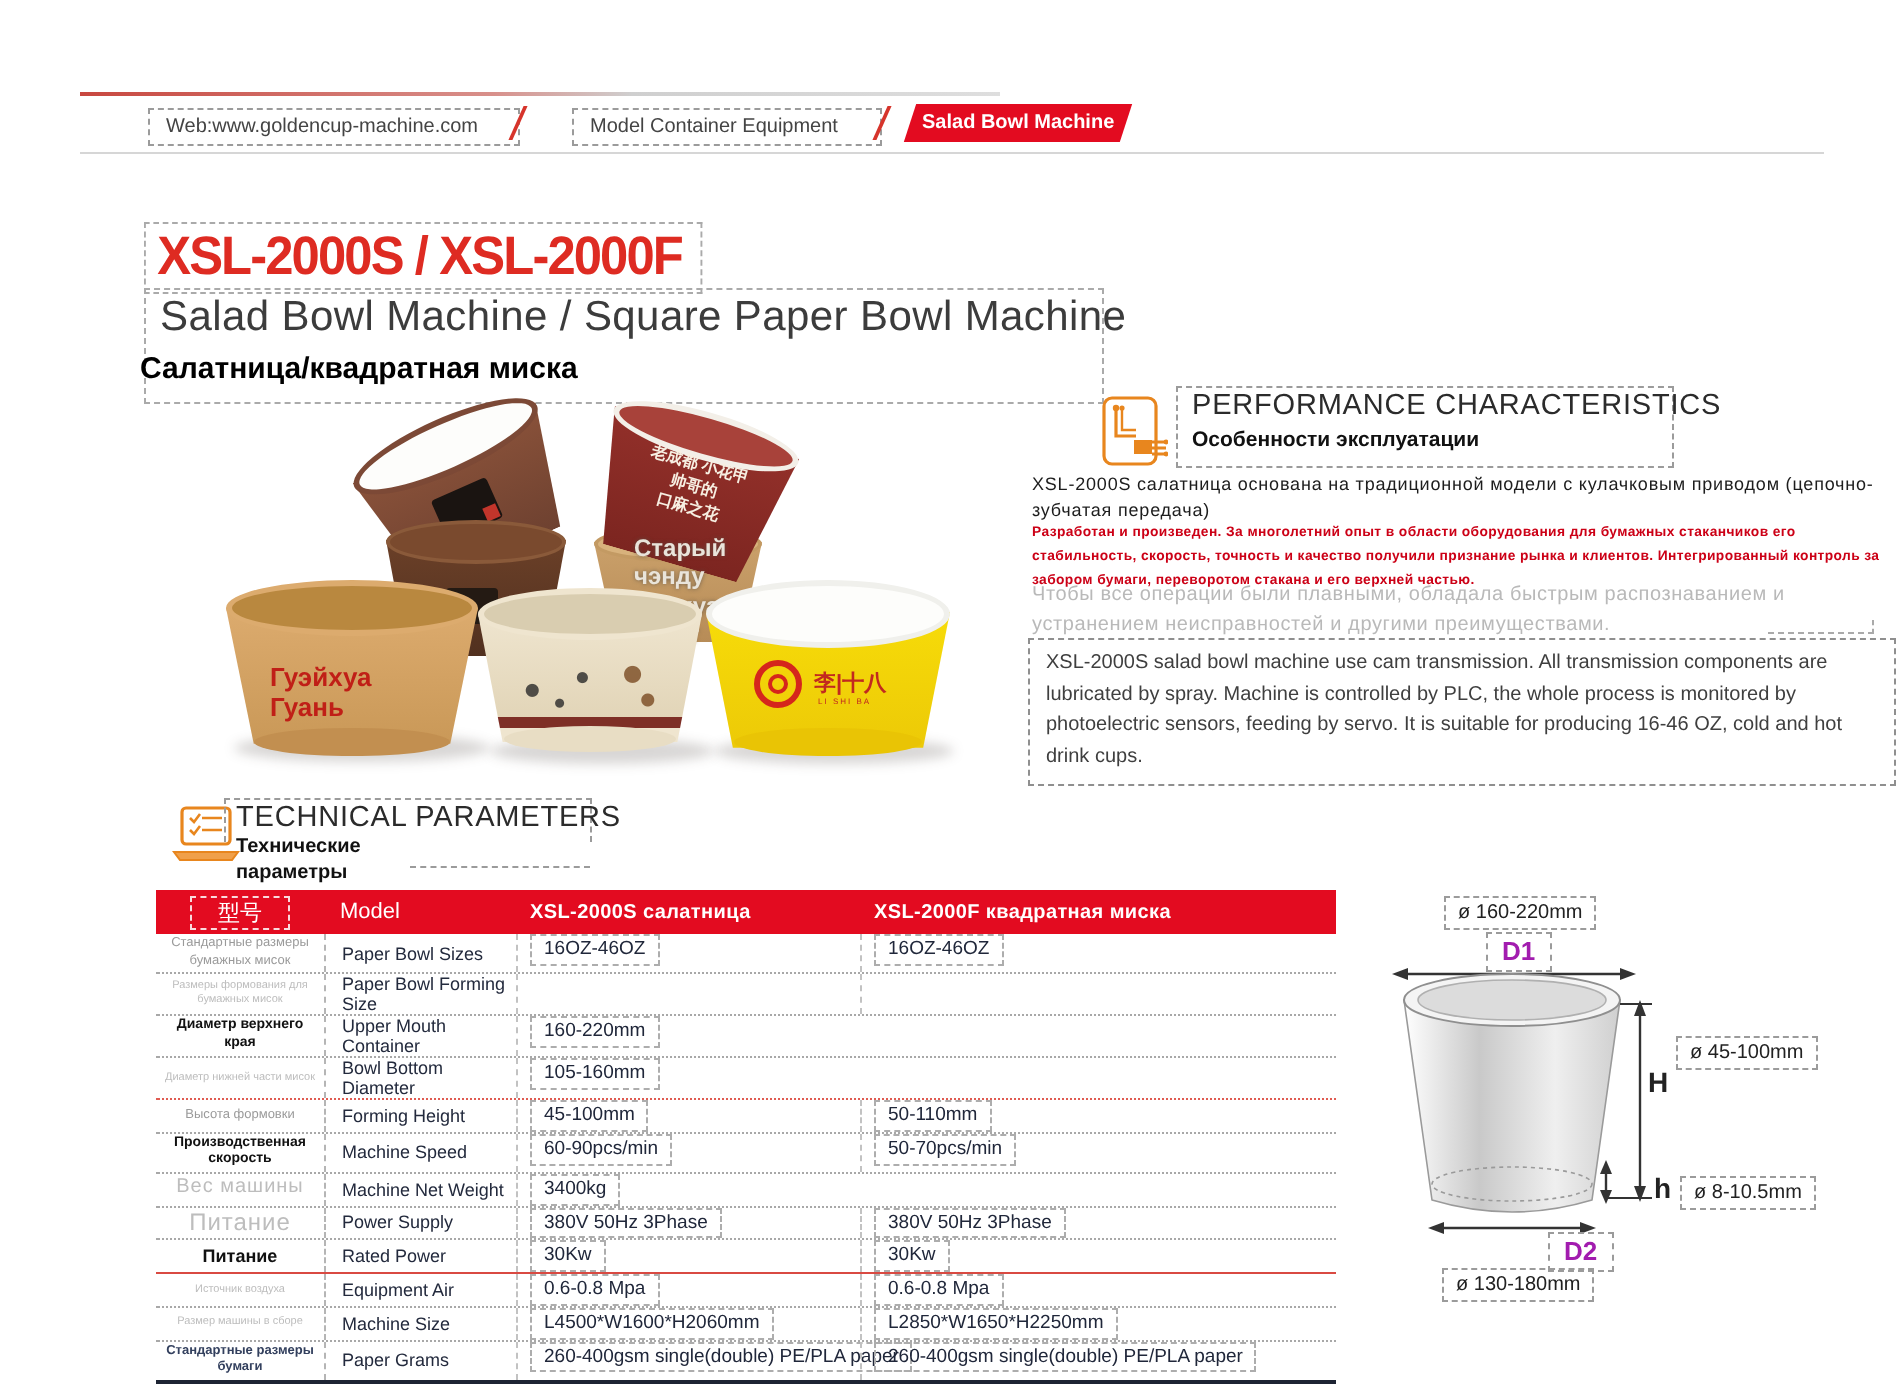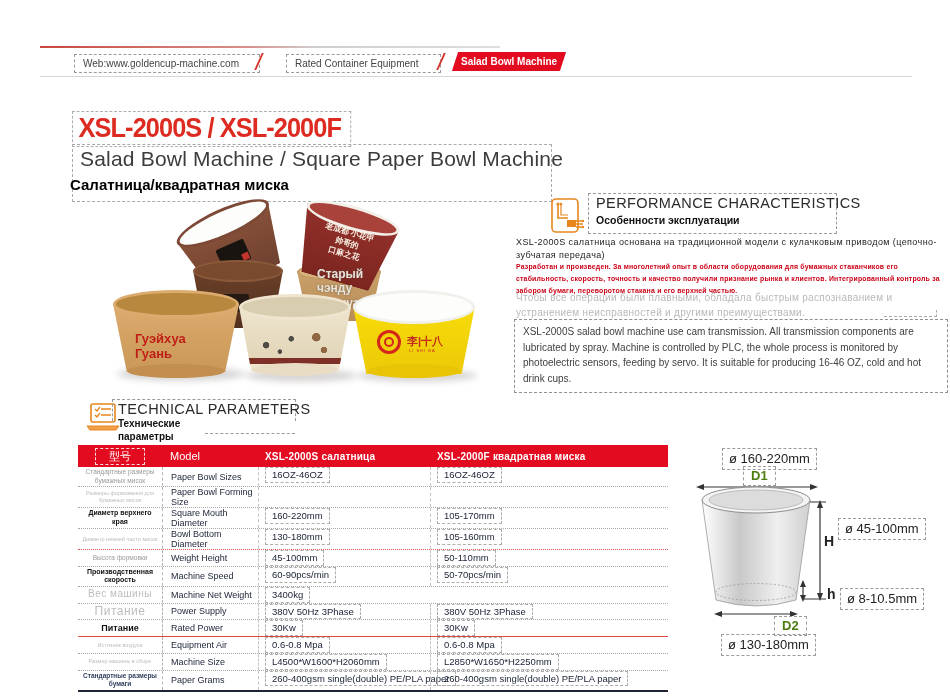--- a/index.html
+++ b/index.html
@@ -70,36 +70,36 @@
   .cell-v{padding-left:6px;border-left:1px dashed #c2c2c2;align-self:stretch;display:flex;align-items:flex-start;}
   .vbox{border:1px dashed #adadad;padding:0 6px;font-size:9.5px;color:#20273a;line-height:1.45;white-space:nowrap;}
   .vbox:empty{display:none;}
   .ru-gsm{font-size:6.5px;color:#9a9a9a;}
   .ru-gxs{font-size:5.5px;color:#bdbdbd;}
   .ru-b{font-size:7px;font-weight:bold;color:#111;}
   .ru-glg{font-size:10px;color:#bdbdbd;letter-spacing:.5px;}
   .ru-navy{font-size:6.5px;font-weight:bold;color:#33405e;}
 
   
-  .dia-label{border:1px dashed #9b9b9b;padding:0 6px;font-size:13px;color:#222;white-space:nowrap;line-height:1.5;}
-  .dia-big{border:1px dashed #9b9b9b;padding:0 7px;font-size:13px;font-weight:bold;color:#4d7c0f;line-height:1.4;}
+  .dia-label{border:1px dashed #9b9b9b;padding:0 6px;font-size:10px;color:#222;white-space:nowrap;line-height:1.5;}
+  .dia-big{border:1px dashed #9b9b9b;padding:0 7px;font-size:13px;font-weight:bold;color:#a21caf;line-height:1.4;}
   .dia-hl{font-size:14px;font-weight:bold;color:#222;}
 </style>
 </head>
 <body>
 
 <div class="page">
 
   <div class="abs rule-top"></div>
   <div class="abs dashed hdr-box" style="left:74px;top:54px;width:168px;">
     <span>Web:www.goldencup-machine.com</span>
   </div>
   <div class="abs slash" style="left:258px;top:53px;"></div>
   <div class="abs dashed hdr-box" style="left:286px;top:54px;width:137px;">
-    <span>Rated Container Equipment</span>
+    <span>Model Container Equipment</span>
   </div>
   <div class="abs slash" style="left:440px;top:53px;"></div>
   <div class="abs badge">
     <span>Salad Bowl Machine</span>
   </div>
   <div class="abs rule-under"></div>
 
   <div class="abs model-title">XSL-2000S / XSL-2000F</div>
   <div class="abs sub-box"></div>
   <div class="abs sub-en">Salad Bowl Machine / Square Paper Bowl Machine</div>
@@ -225,41 +225,35 @@
         </div>
     </div>
     <div class="trow h13">
       <div class="cell-ru ru-gxs">Размеры формования для бумажных мисок</div>
       <div class="cell-en">Paper Bowl Forming Size</div>
       <div class="cell-v"></div>
       <div class="cell-v"></div>
     </div>
     <div class="trow h19">
       <div class="cell-ru ru-b">Диаметр верхнего края</div>
-      <div class="cell-en">Square Mouth Diameter</div>
+      <div class="cell-en">Upper Mouth Container</div>
       <div class="cell-v">
           <span class="vbox">160-220mm</span>
-        </div>
-      <div class="cell-v">
-          <span class="vbox">105-170mm</span>
         </div>
     </div>
     <div class="trow h13 red-dot">
       <div class="cell-ru ru-gxs">Диаметр нижней части мисок</div>
       <div class="cell-en">Bowl Bottom Diameter</div>
       <div class="cell-v">
-          <span class="vbox">130-180mm</span>
-        </div>
-      <div class="cell-v">
           <span class="vbox">105-160mm</span>
         </div>
     </div>
     <div class="trow">
       <div class="cell-ru ru-gsm">Высота формовки</div>
-      <div class="cell-en">Weight Height</div>
+      <div class="cell-en">Forming Height</div>
       <div class="cell-v">
           <span class="vbox">45-100mm</span>
         </div>
       <div class="cell-v">
           <span class="vbox">50-110mm</span>
         </div>
     </div>
     <div class="trow h19">
       <div class="cell-ru ru-b">Производственная скорость</div>
       <div class="cell-en">Machine Speed</div>

